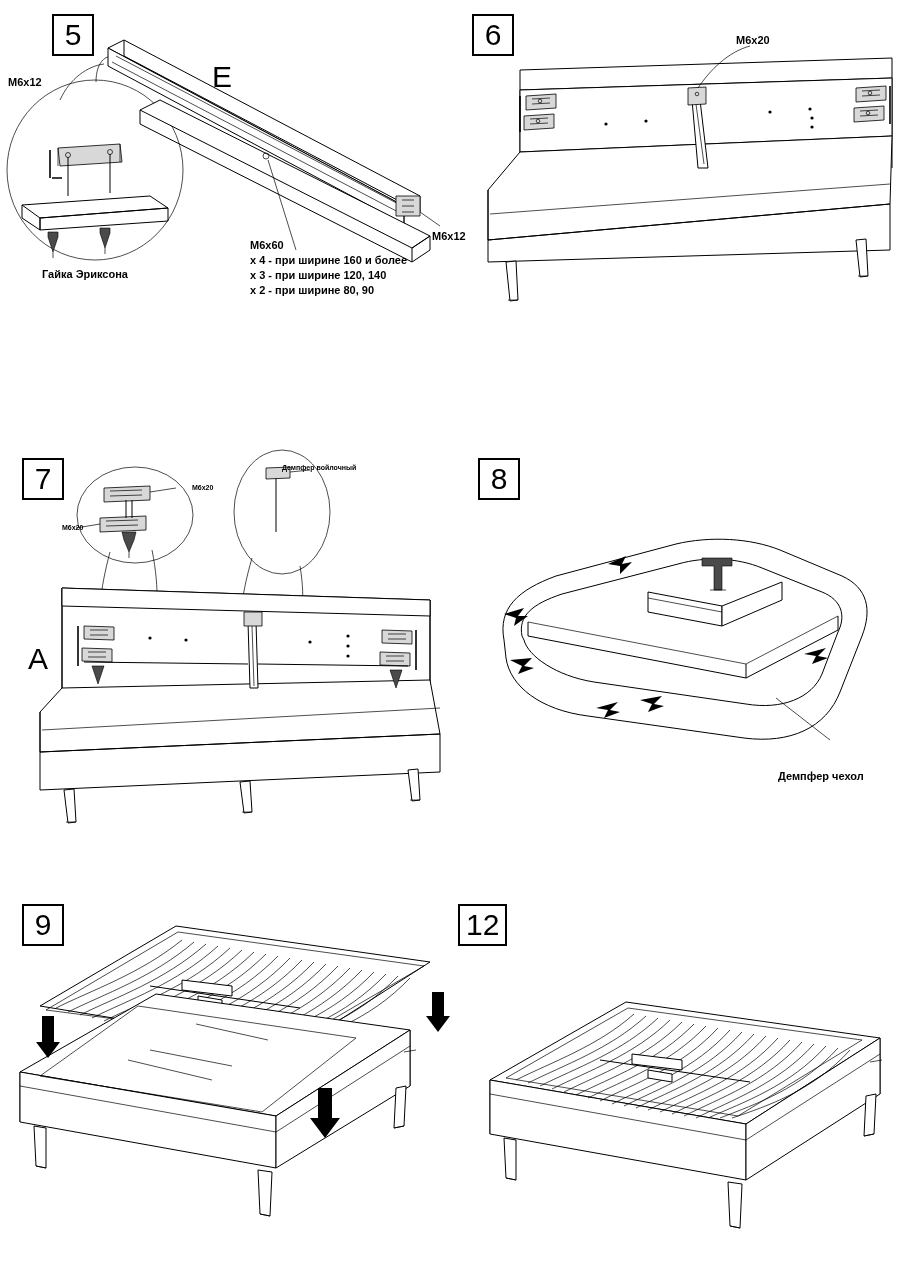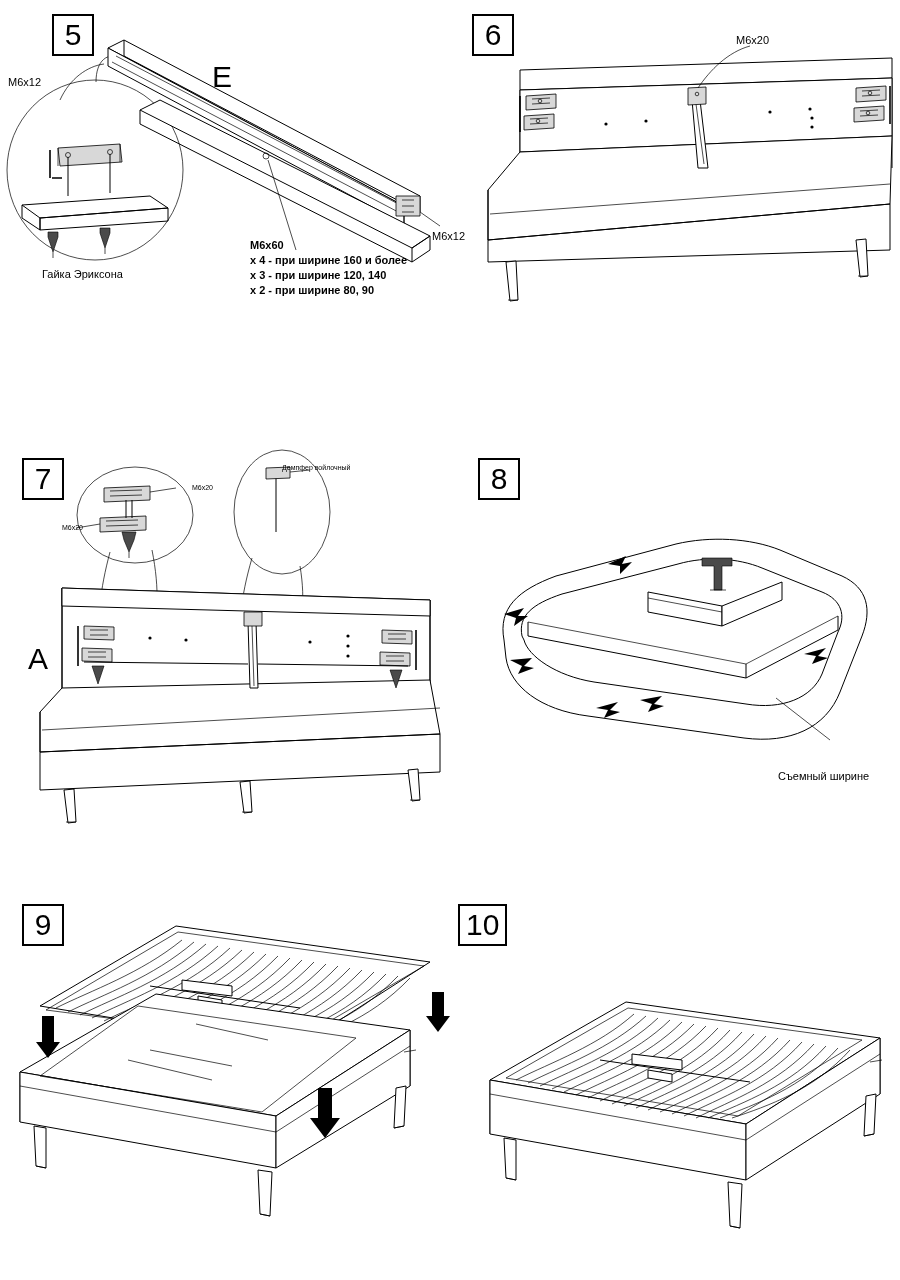--- a/index.html
+++ b/index.html
@@ -30,21 +30,21 @@
     text-align: center;
     font-family: "Liberation Sans", sans-serif;
     font-weight: 400;
     padding: 0 6px;
     min-width: 26px;
     z-index: 20;
   }
   .label {
     position: absolute;
     font-size: 11px;
-    font-weight: normal;
+    font-weight: bold;
     white-space: nowrap;
     z-index: 15;
   }
   .label.small {
     font-size: 7px;
   }
   .big-letter {
     position: absolute;
     font-size: 30px;
     font-weight: normal;
@@ -322,21 +322,21 @@
       <path class="fill-k" d="M138 124 L156 116 L152 124 L162 122 L150 134 L150 126 Z"></path>
       <path class="fill-k" d="M34 174 L54 168 L48 176 L58 176 L44 186 L46 178 Z"></path>
       <path class="fill-k" d="M40 220 L62 218 L54 226 L64 228 L48 234 L52 226 Z"></path>
       <path class="fill-k" d="M126 268 L148 262 L140 270 L150 272 L134 278 L138 270 Z"></path>
       <path class="fill-k" d="M170 260 L192 256 L184 264 L194 266 L178 272 L182 264 Z"></path>
       <path class="fill-k" d="M334 214 L356 208 L348 216 L358 218 L342 224 L346 216 Z"></path>
 
       <path class="ln-thin" d="M306 258 L360 300"></path>
     </svg>
 
-    <div class="label" style="left:308px;top:330px;">Съемный ширине</div>
+    <div class="label" style="left:308px;top:330px;">Демпфер чехол</div>
   </div>
 
   <div class="step" style="left:0;top:890px;width:470px;height:390px;">
     <div class="step-num" style="left:22px;top:14px;">9</div>
 
     <svg width="470" height="390">
 
       <path class="fill-w" d="M40 116 L176 36 L430 72 L296 158 Z"></path>
       <path class="ln-thin" d="M46 120 L178 42 L424 76 L294 152 Z"></path>
 
@@ -384,21 +384,21 @@
 
       <path class="fill-k" d="M42 126 L54 126 L54 152 L60 152 L48 168 L36 152 L42 152 Z"></path>
       <path class="fill-k" d="M432 102 L444 102 L444 126 L450 126 L438 142 L426 126 L432 126 Z"></path>
       <path class="fill-k" d="M318 198 L332 198 L332 228 L340 228 L325 248 L310 228 L318 228 Z"></path>
 
       <path class="ln-thin" d="M404 162 L416 160"></path>
     </svg>
   </div>
 
   <div class="step" style="left:450px;top:890px;width:450px;height:390px;">
-    <div class="step-num" style="left:8px;top:14px;">10</div>
+    <div class="step-num" style="left:8px;top:14px;">12</div>
 
     <svg width="450" height="390">
 
       <path class="fill-w" d="M40 190 L176 112 L430 148 L296 234 Z"></path>
       <path class="ln" d="M40 190 L40 244 M296 234 L296 290 M430 148 L430 204"></path>
       <path class="fill-w" d="M40 244 L296 290 L296 234 L40 190 Z"></path>
       <path class="fill-w" d="M296 234 L430 148 L430 204 L296 290 Z"></path>
       <path class="ln-thin" d="M40 204 L296 250 L430 164"></path>
 
       <path class="ln-thin" d="M56 188 L178 118 L412 150 L288 226 Z"></path>

